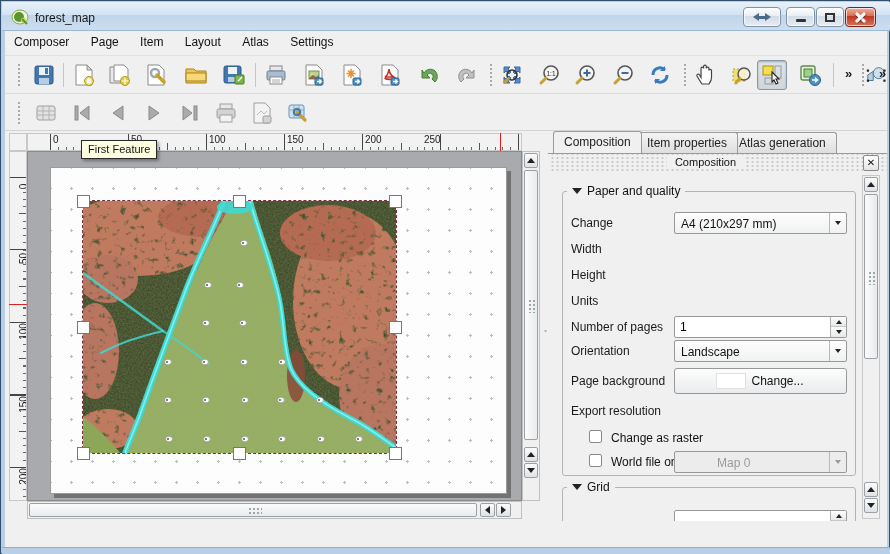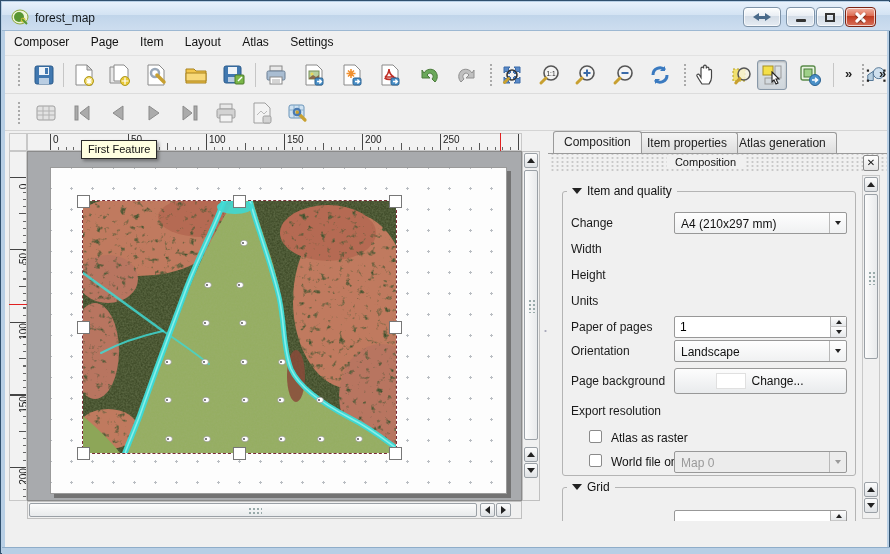--- a/index.html
+++ b/index.html
@@ -116,21 +116,21 @@
   .groupbox { position:absolute; left:12px; width:294px; border:1px solid #b4b4b4; border-radius:3px; }
   .group-title { position:absolute; top:-8px; left:4px; background:#f0f0f0; padding:0 5px; font-size:12px; display:flex; align-items:center; gap:5px; }
   .collapse-tri { width:0; height:0; border-style:solid; border-width:6px 5px 0 5px; border-color:#222 transparent transparent transparent; }
   .row { position:absolute; left:8px; right:8px; height:22px; }
   .row .lbl { position:absolute; left:0; top:4px; font-size:12px; color:#1a1a1a; }
   .ctl { position:absolute; left:103px; right:0; top:0; height:22px; }
   .combo { border:1px solid #989898; border-radius:2px; background:linear-gradient(#fefefe,#f0f1f2); width:100%; height:100%; position:relative; }
   .combo .val { position:absolute; left:6px; top:4px; font-size:12px; }
   .combo .dd { position:absolute; right:0; top:0; width:17px; height:100%; border-left:1px solid #b8b8b8; display:flex; align-items:center; justify-content:center; }
   .combo.disabled { background:#ececec; }
-  .combo.disabled .val { color:#9a9a9a; }
+  .combo.disabled .val { color:#9a9a9a;margin-left:36px; }
   .spin { width:100%; height:100%; position:relative; }
   .spin input { width:100%; height:100%; border:1px solid #989898; border-radius:2px; padding:0 20px 0 5px; font-size:12px; font-family:inherit; background:#fff; }
   .spin .btns { position:absolute; right:1px; top:1px; width:16px; height:20px; }
   .spin .sb { position:absolute; left:0; width:16px; height:10px; background:linear-gradient(#fdfdfd,#e6e8ea); border-left:1px solid #b0b0b0; display:flex; align-items:center; justify-content:center; }
   .spin .sb.up { top:0; border-bottom:1px solid #c8c8c8; }
   .spin .sb.dn { top:10px; }
   .arr.s-up { border-width:0 3px 4px 3px; border-color:transparent transparent #222 transparent; }
   .arr.s-dn { border-width:4px 3px 0 3px; border-color:#222 transparent transparent transparent; }
   .pushbtn { width:100%; height:26px; border:1px solid #989898; border-radius:3px; background:linear-gradient(#fdfdfd,#e9ebed);
     display:flex; align-items:center; justify-content:center; gap:6px; font-size:12px; }
@@ -448,21 +448,21 @@
     </div>
 
     <div id="workarea">
       <div id="ruler-corner"></div>
       <div id="ruler-top">
           <span class="rt-label" style="left: 25px;">0</span>
           <span class="rt-label" style="left: 103px;">50</span>
           <span class="rt-label" style="left: 181px;">100</span>
           <span class="rt-label" style="left: 259px;">150</span>
           <span class="rt-label" style="left: 337px;">200</span>
-          <span class="rt-label" style="left: 415px; text-align: center;">250</span>
+          <span class="rt-label" style="left: 396px; text-align: center;">250</span>
           <span class="rt-label" style="left: 493px;">300</span>
         </div>
       <div id="ruler-top-marker"></div>
       <div id="ruler-left">
           <span class="rl-label" style="top: 29px;">0</span>
           <span class="rl-label" style="top: 101px;">50</span>
           <span class="rl-label" style="top: 174px;">100</span>
           <span class="rl-label" style="top: 247px;">150</span>
           <span class="rl-label" style="top: 319px;">200</span>
         </div>
@@ -608,21 +608,21 @@
       <div id="dock-head">
         <div id="dock-title"><span>Composition</span></div>
         <div id="dock-close">✕</div>
       </div>
 
       <div id="panel-body">
 
         <div class="groupbox" style="top:18px;height:285px">
           <div class="group-title">
             <span class="collapse-tri"></span>
-            <span>Item and quality</span>
+            <span>Paper and quality</span>
           </div>
 
           <div class="row" style="top:20px">
             <span class="lbl">Change</span>
             <div class="ctl">
                 <div class="combo">
               <span class="val">A4 (210x297 mm)</span>
               <span class="dd">
                     <span class="arr dn" style="border-width:4px 3.5px 0 3.5px"></span>
                   </span>
@@ -636,21 +636,21 @@
 
           <div class="row" style="top:72px">
             <span class="lbl">Height</span>
           </div>
 
           <div class="row" style="top:98px">
             <span class="lbl">Units</span>
           </div>
 
           <div class="row" style="top:124px">
-            <span class="lbl">Paper of pages</span>
+            <span class="lbl">Number of pages</span>
             <div class="ctl">
                 <div class="spin">
               <input value="1" style="">
               <div class="btns">
                     <div class="sb up">
                       <span class="arr s-up"></span>
                     </div>
                     <div class="sb dn">
                       <span class="arr s-dn"></span>
                     </div>
@@ -680,21 +680,21 @@
             </div>
               </div>
           </div>
 
           <div class="row" style="top:208px">
             <span class="lbl">Export resolution</span>
           </div>
 
           <div class="row chkrow" style="top:236px">
             <span class="chk" style="position:absolute;left:18px;top:2px"></span>
-            <span style="position:absolute;left:40px;top:3px">Atlas as raster</span>
+            <span style="position:absolute;left:40px;top:3px">Change as raster</span>
           </div>
 
           <div class="row chkrow" style="top:258px">
             <span class="chk" style="position:absolute;left:18px;top:4px"></span>
             <span style="position:absolute;left:40px;top:5px">World file on</span>
             <div class="ctl" style="top:1px">
                 <div class="combo disabled">
               <span class="val">Map 0</span>
               <span class="dd">
                     <span class="arr dn" style="border-width:4px 3.5px 0 3.5px;border-top-color:#9a9a9a"></span>

